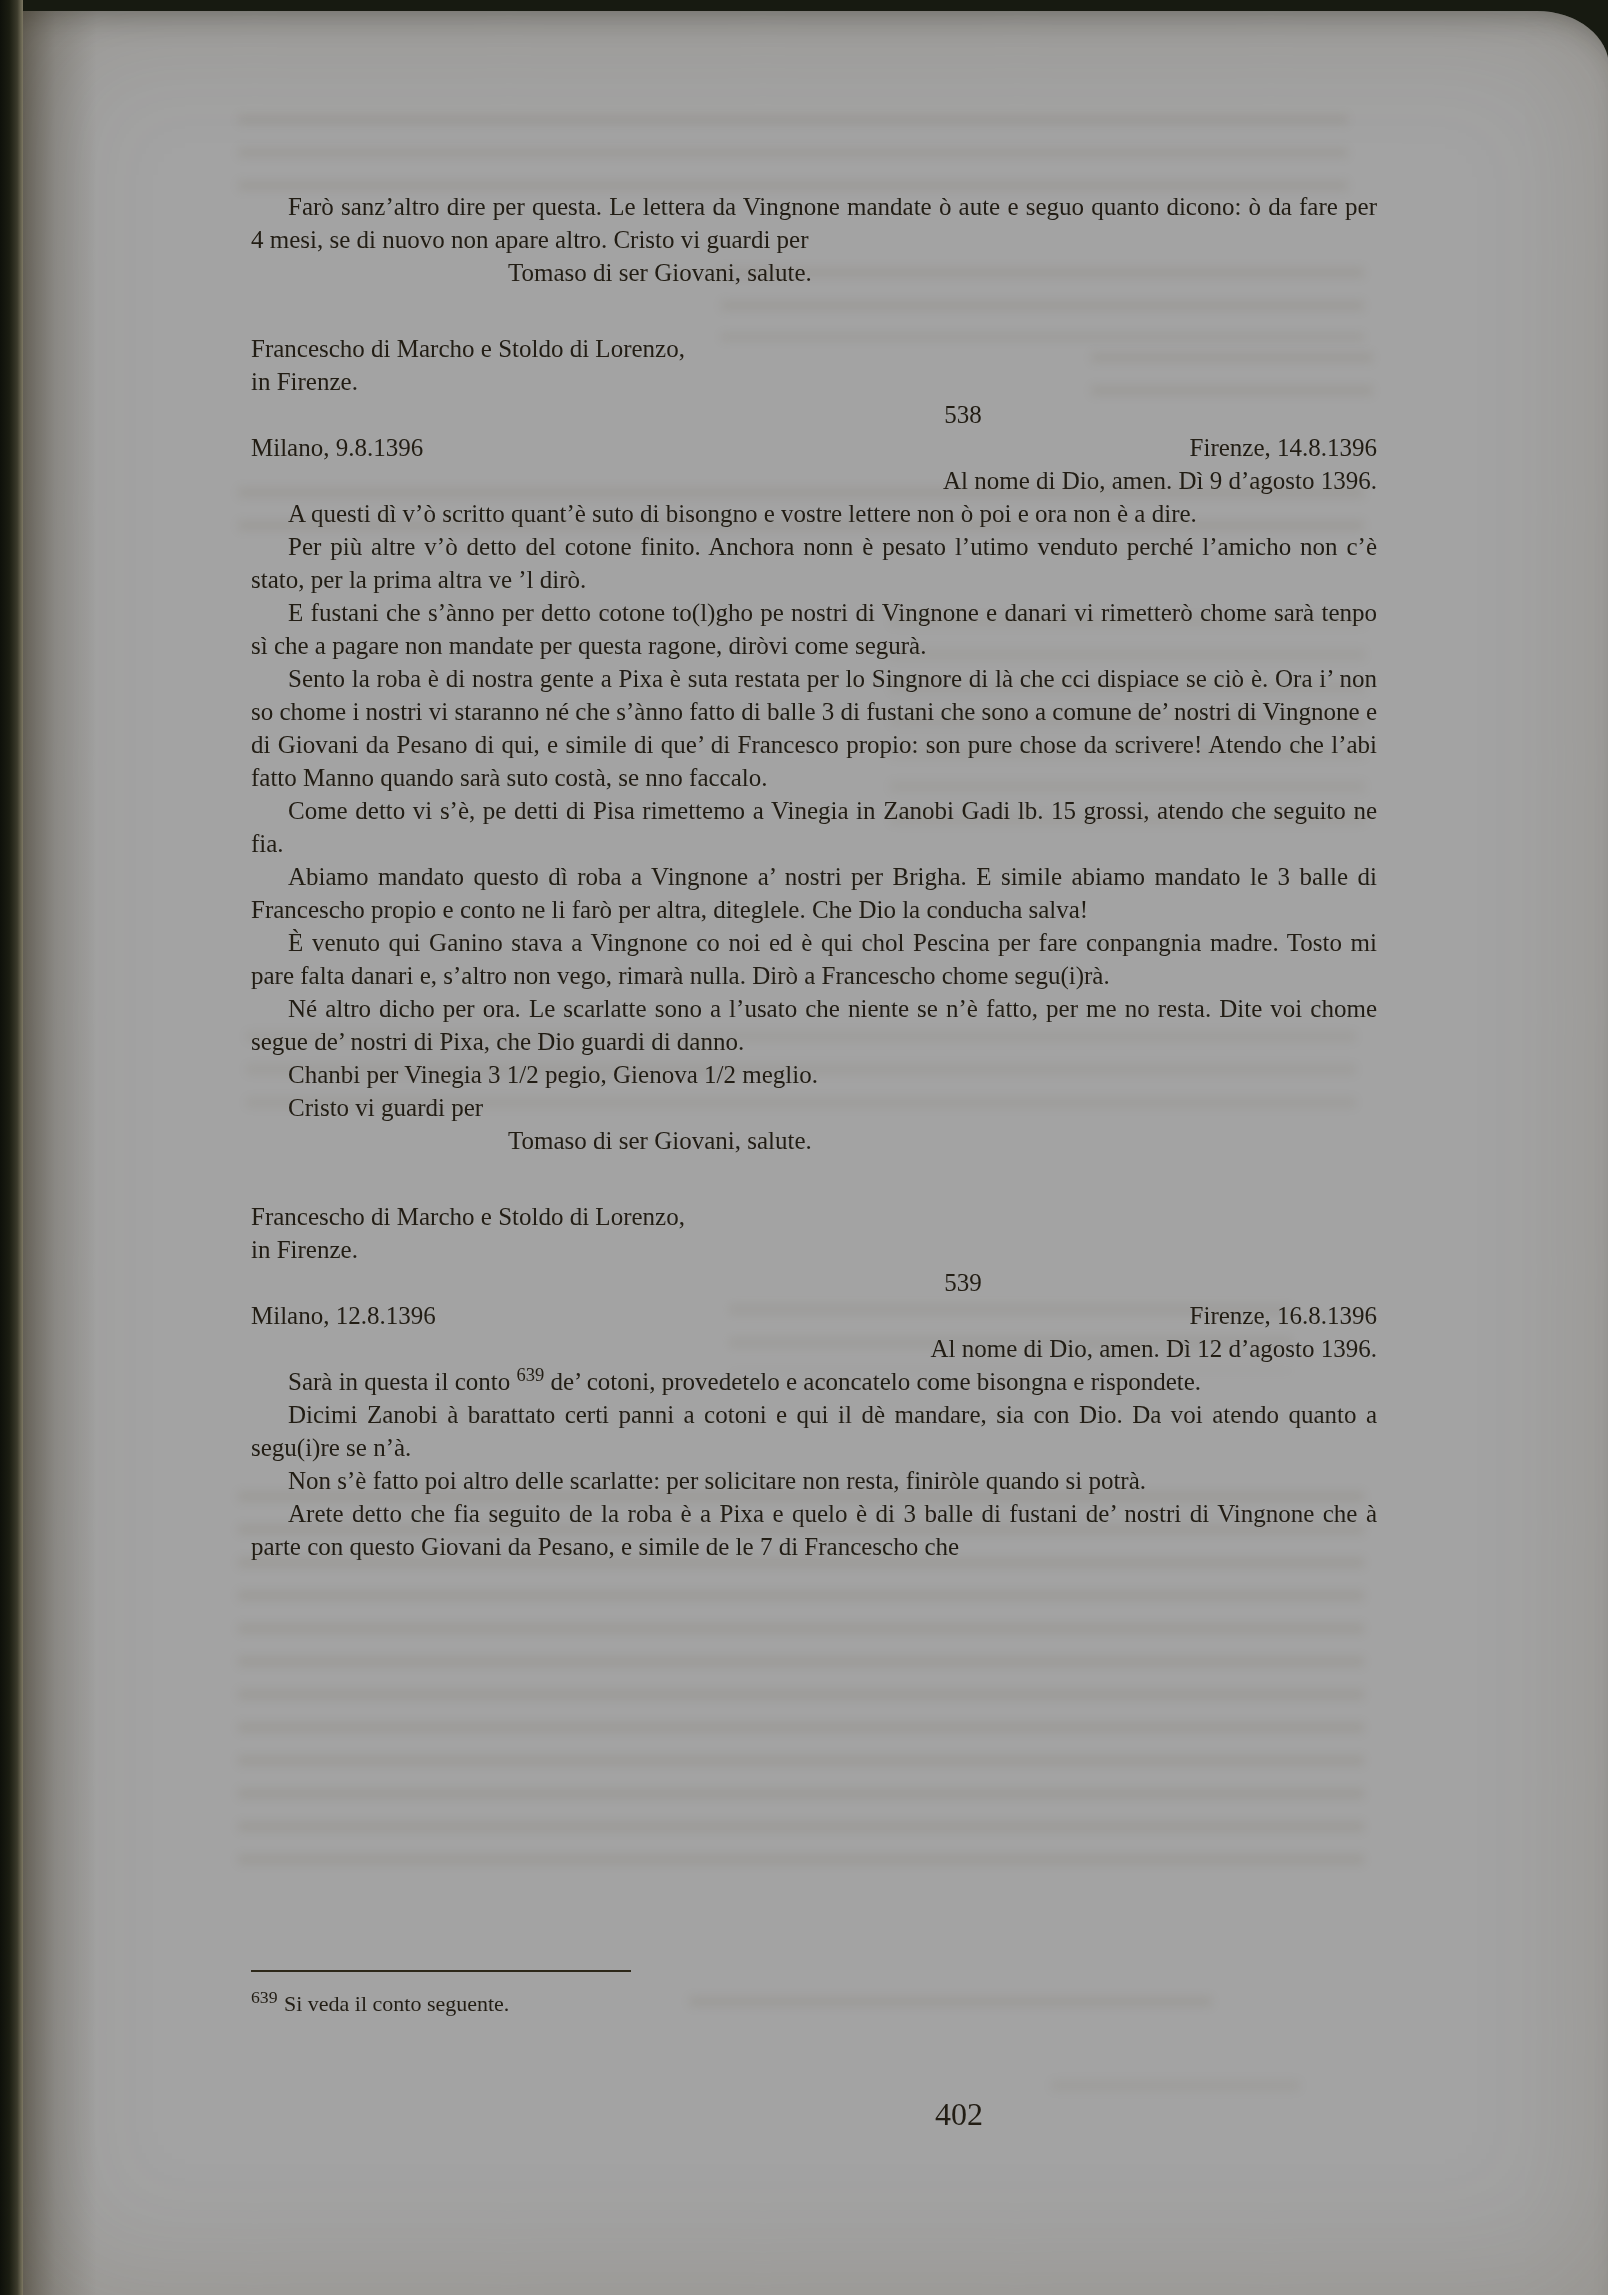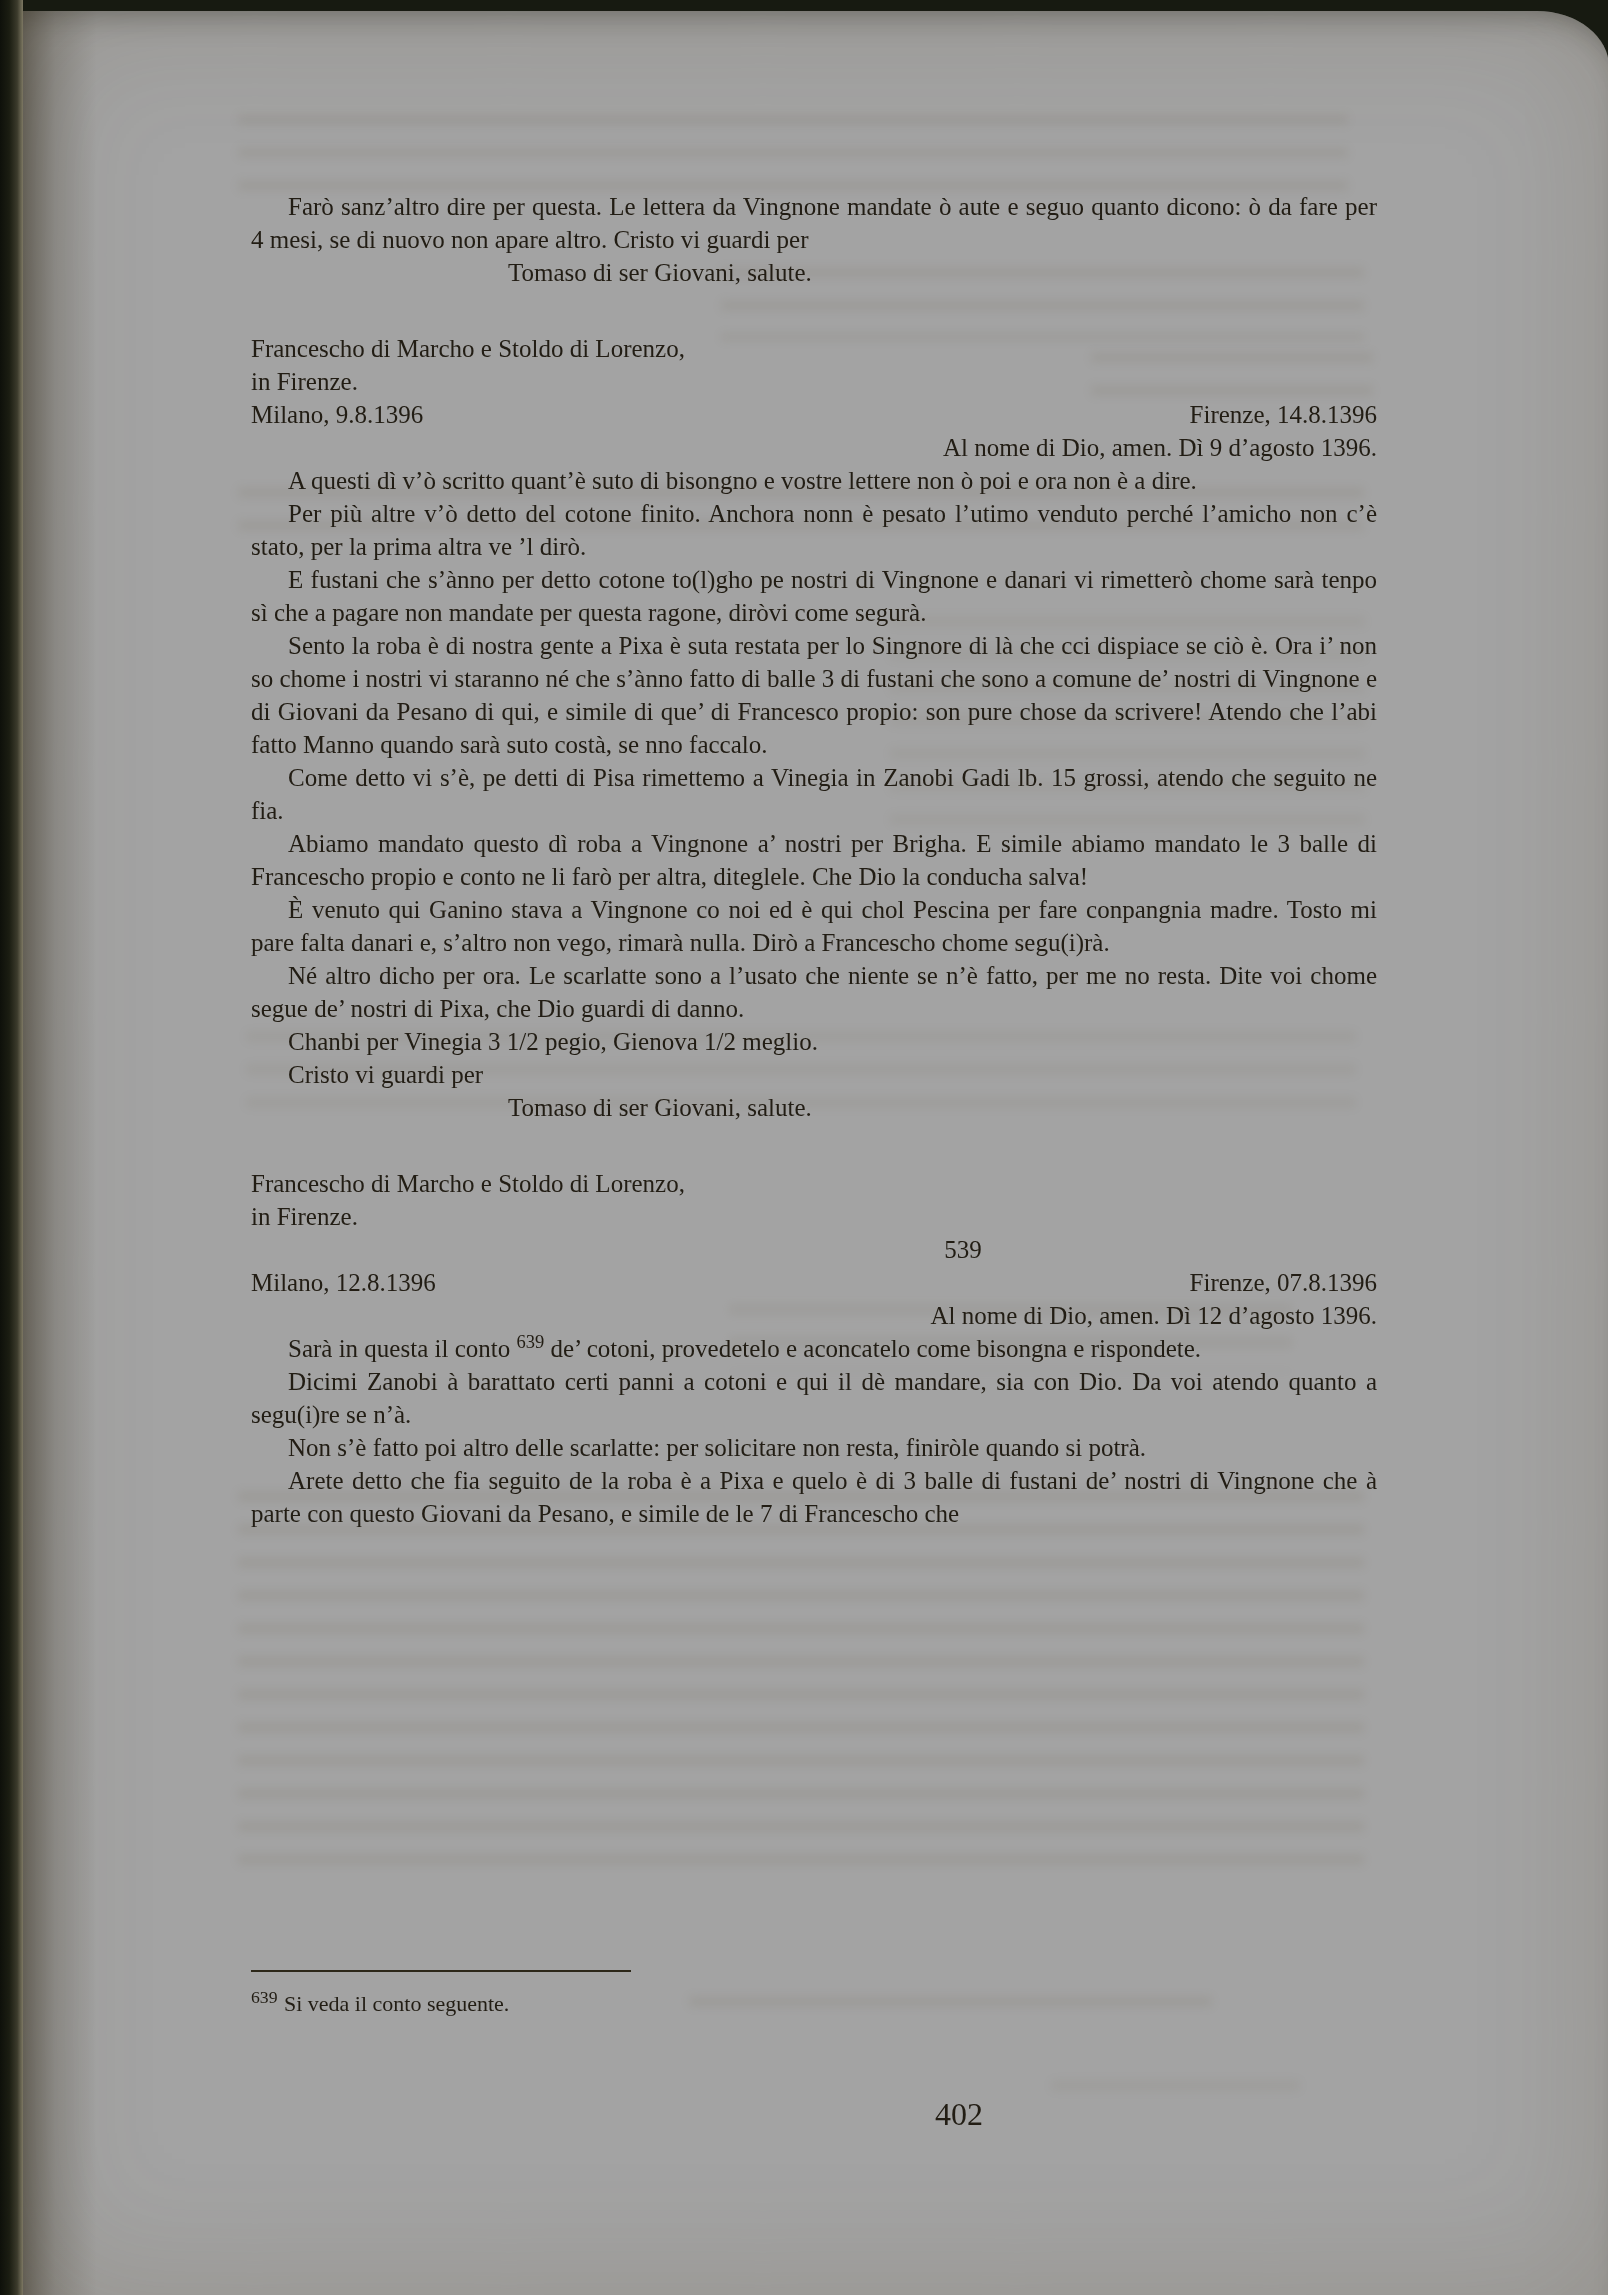--- a/index.html
+++ b/index.html
@@ -120,20 +120,21 @@
 
   <div class="text-block">
 
     <p class="par">Farò sanz’altro dire per questa. Le lettera da Vingnone mandate ò aute e seguo quanto dicono: ò da fare per 4 mesi, se di nuovo non apare altro. Cristo vi guardi per</p>
     <p class="sig mt-sig-small">Tomaso di ser Giovani, salute.</p>
     <div class="addr-block">
       <p>Francescho di Marcho e Stoldo di Lorenzo,</p>
       <p>in Firenze.</p>
     </div>
 
+    <p class="letter-num">538</p>
     <div class="dateline">
       <span>Milano, 9.8.1396</span>
       <span>Firenze, 14.8.1396</span>
     </div>
     <p class="salut">Al nome di Dio, amen. Dì 9 d’agosto 1396.</p>
     <p class="par">A questi dì v’ò scritto quant’è suto di bisongno e vostre lettere non ò poi e ora non è a dire.</p>
     <p class="par">Per più altre v’ò detto del cotone finito. Anchora nonn è pesato l’utimo venduto perché l’amicho non c’è stato, per la prima altra ve ’l dirò.</p>
     <p class="par">E fustani che s’ànno per detto cotone to(l)gho pe nostri di Vingnone e danari vi rimetterò chome sarà tenpo sì che a pagare non mandate per questa ragone, diròvi come segurà.</p>
     <p class="par">Sento la roba è di nostra gente a Pixa è suta restata per lo Singnore di là che cci dispiace se ciò è. Ora i’ non so chome i nostri vi staranno né che s’ànno fatto di balle 3 di fustani che sono a comune de’ nostri di Vingnone e di Giovani da Pesano di qui, e simile di que’ di Francesco propio: son pure chose da scrivere! Atendo che l’abi fatto Manno quando sarà suto costà, se nno faccalo.</p>
     <p class="par">Come detto vi s’è, pe detti di Pisa rimettemo a Vinegia in Zanobi Gadi lb. 15 grossi, atendo che seguito ne fia.</p>
@@ -144,21 +145,21 @@
     <p class="par">Cristo vi guardi per</p>
     <p class="sig mt-sig-big">Tomaso di ser Giovani, salute.</p>
     <div class="addr-block">
       <p>Francescho di Marcho e Stoldo di Lorenzo,</p>
       <p>in Firenze.</p>
     </div>
 
     <p class="letter-num">539</p>
     <div class="dateline">
       <span>Milano, 12.8.1396</span>
-      <span>Firenze, 07.8.1396</span>
+      <span>Firenze, 16.8.1396</span>
     </div>
     <p class="salut">Al nome di Dio, amen. Dì 12 d’agosto 1396.</p>
     <p class="par"><span>Sarà in questa il conto </span><sup class="fnref">639</sup><span> de’ cotoni, provedetelo e aconcatelo come bisongna e rispondete.</span></p>
     <p class="par">Dicimi Zanobi à barattato certi panni a cotoni e qui il dè mandare, sia con Dio. Da voi atendo quanto a segu(i)re se n’à.</p>
     <p class="par">Non s’è fatto poi altro delle scarlatte: per solicitare non resta, finiròle quando si potrà.</p>
     <p class="par">Arete detto che fia seguito de la roba è a Pixa e quelo è di 3 balle di fustani de’ nostri di Vingnone che à parte con questo Giovani da Pesano, e simile de le 7 di Francescho che</p>
   </div>
 
   <div class="footnote-area">
     <div class="footnote-rule"></div>

